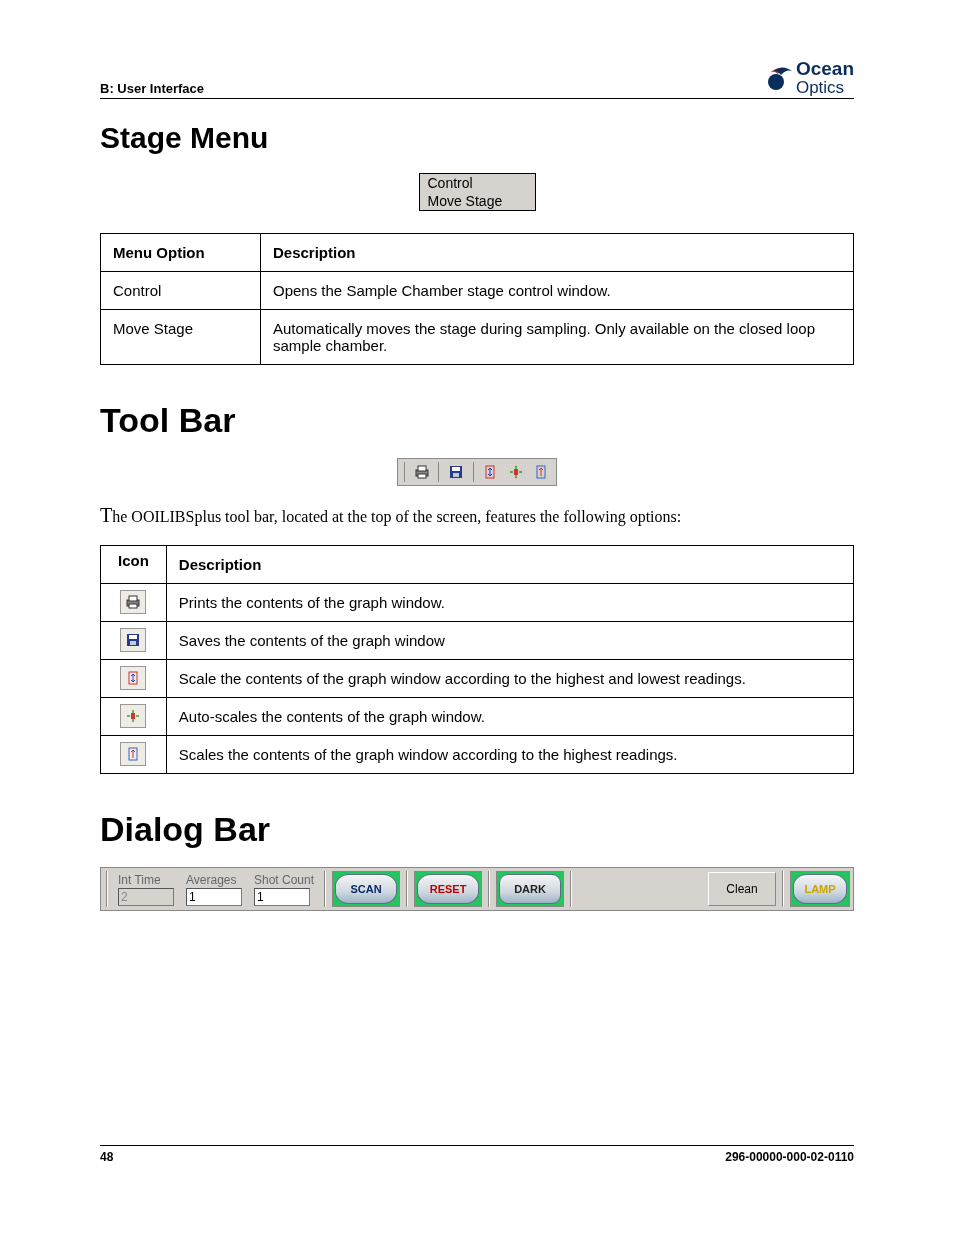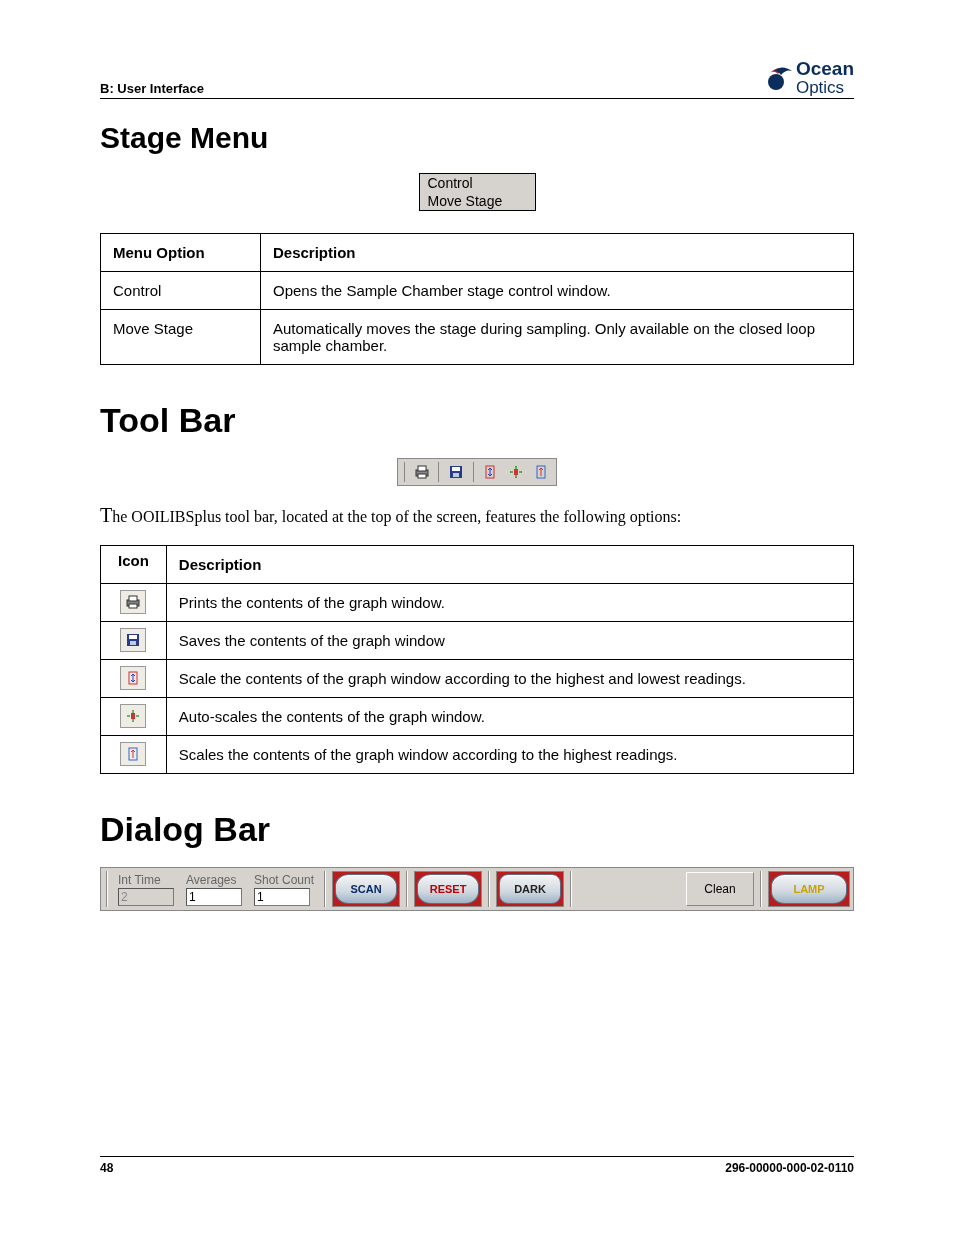--- a/index.html
+++ b/index.html
@@ -127,32 +127,32 @@
   .oval-btn {
     display:inline-flex; align-items:center; justify-content:center;
     width: 62px; height: 30px;
     border-radius: 14px / 12px;
     background: linear-gradient(#f5f5f5,#cfd8e0 60%,#9fb3c6);
     border:1px solid #5a6f86;
     font-size: 11px; font-weight: bold;
     box-shadow: inset 0 1px 0 #fff;
   }
   .oval-frame {
-    display:inline-flex; padding:2px; background:#b91c1c; border:1px solid #888;
+    display:inline-flex; padding:2px; background:#22c55e; border:1px solid #888;
   }
   .scan  { color:#0a2a66; }
   .reset { color:#c00000; }
   .dark  { color:#222;border-radius:9px; }
-  .lamp  { color:#caa300; width:76px; }
+  .lamp  { color:#caa300; width:54px; }
   .clean-cont {
     display:inline-flex; align-items:center; justify-content:center;
     width:68px; height:34px; background:#d6d3ce; border:1px solid #888; border-top-color:#fff; border-left-color:#fff;
   }
   .ftr {
-    position:absolute; bottom:60px; left:100px; right:100px;
+    position:absolute; bottom:71px; left:100px; right:100px;
     border-top:1.5px solid #000; padding-top:4px;
     display:flex; justify-content:space-between; font-size:12px; font-weight:bold;
   }
 </style>
 </head>
 <body>
 
 <div class="page">
 
   <div class="hdr-row">

